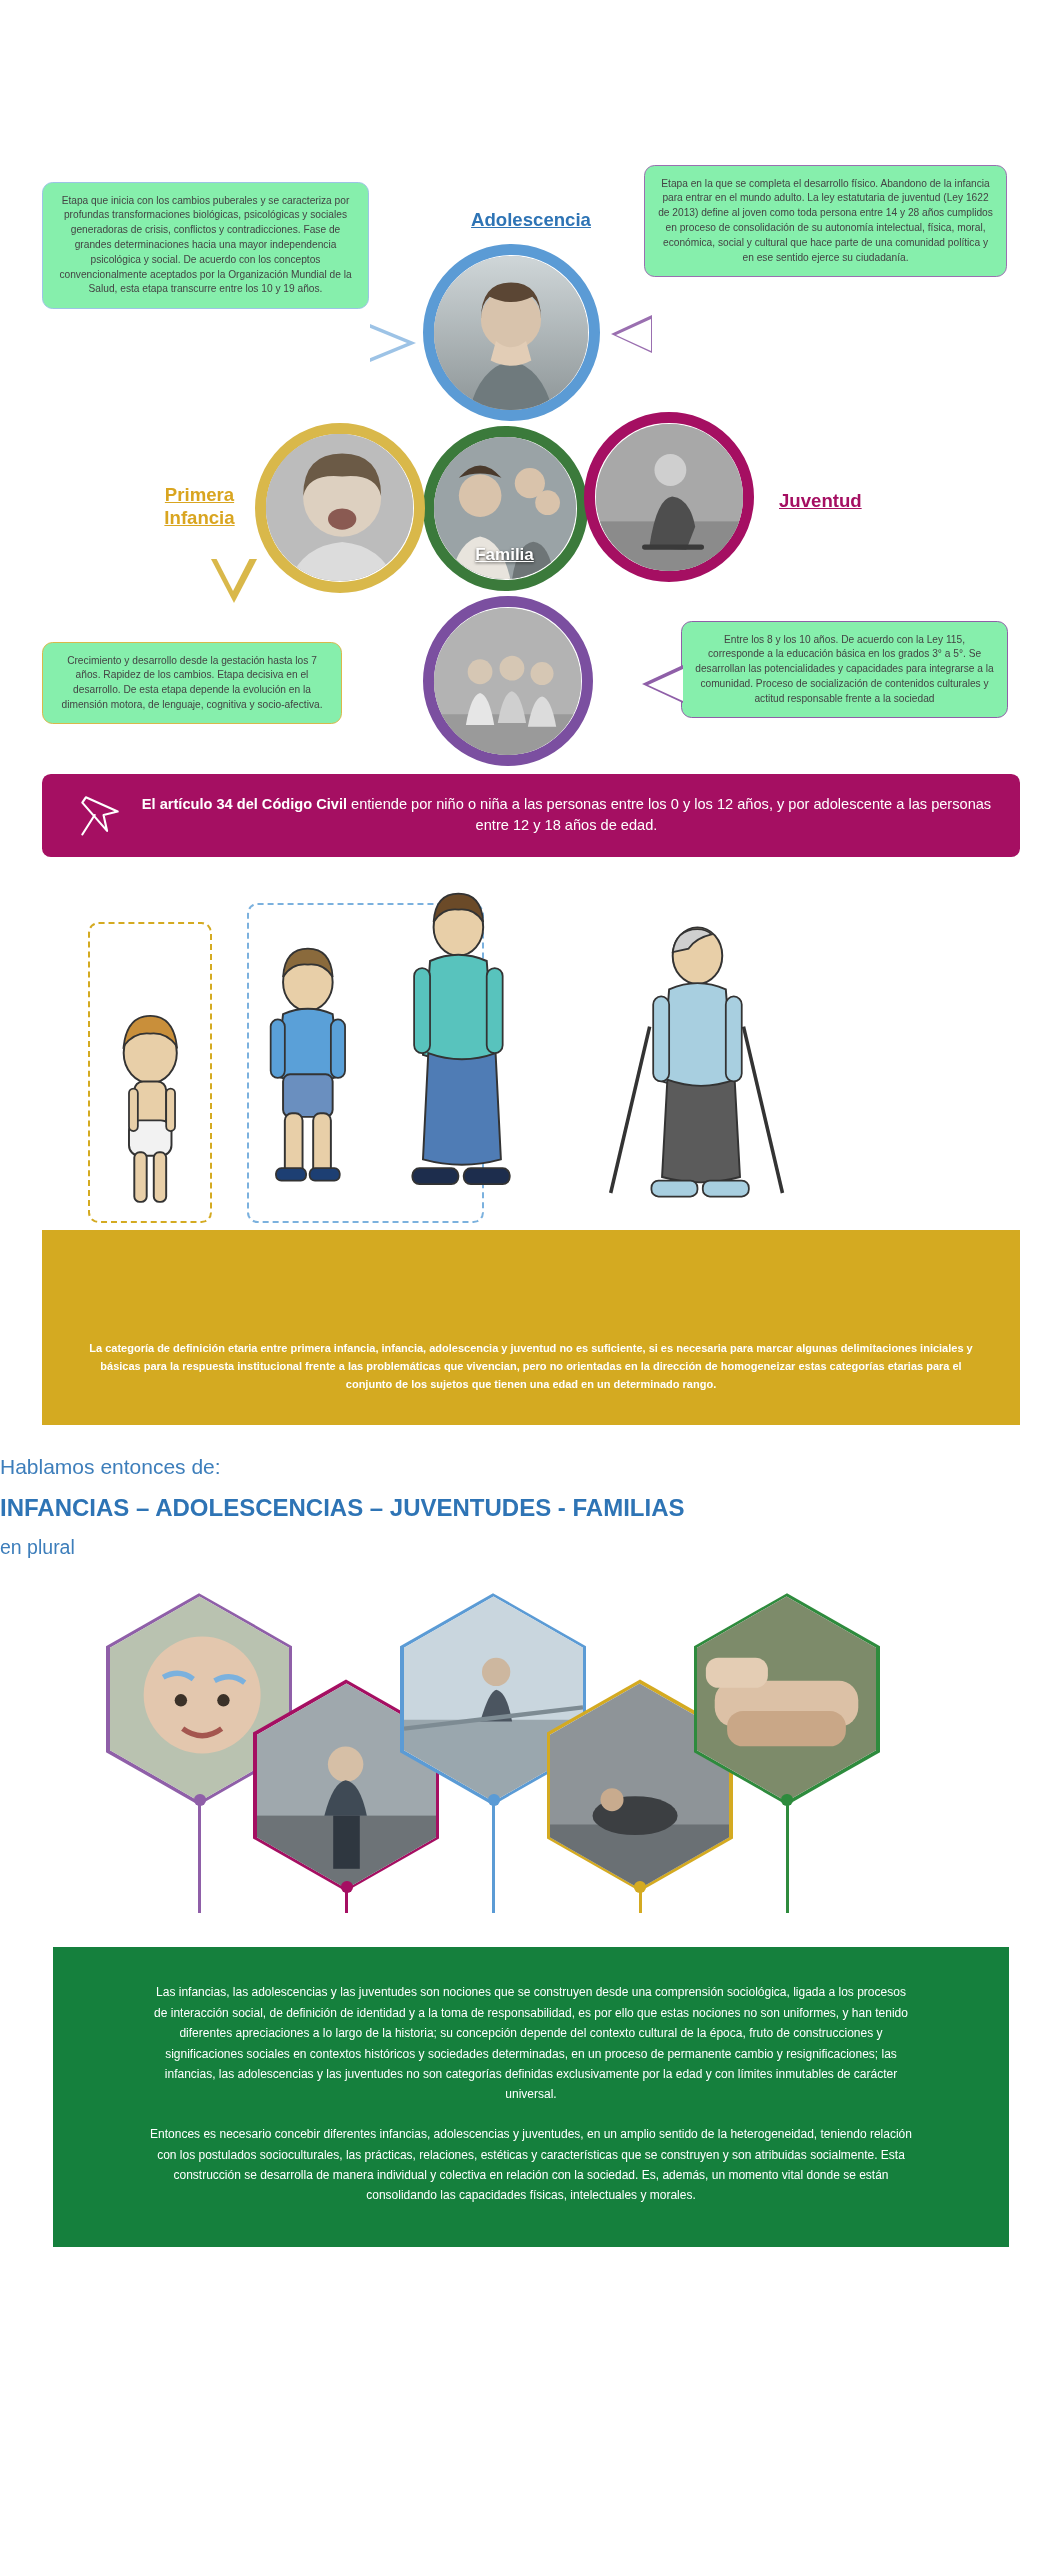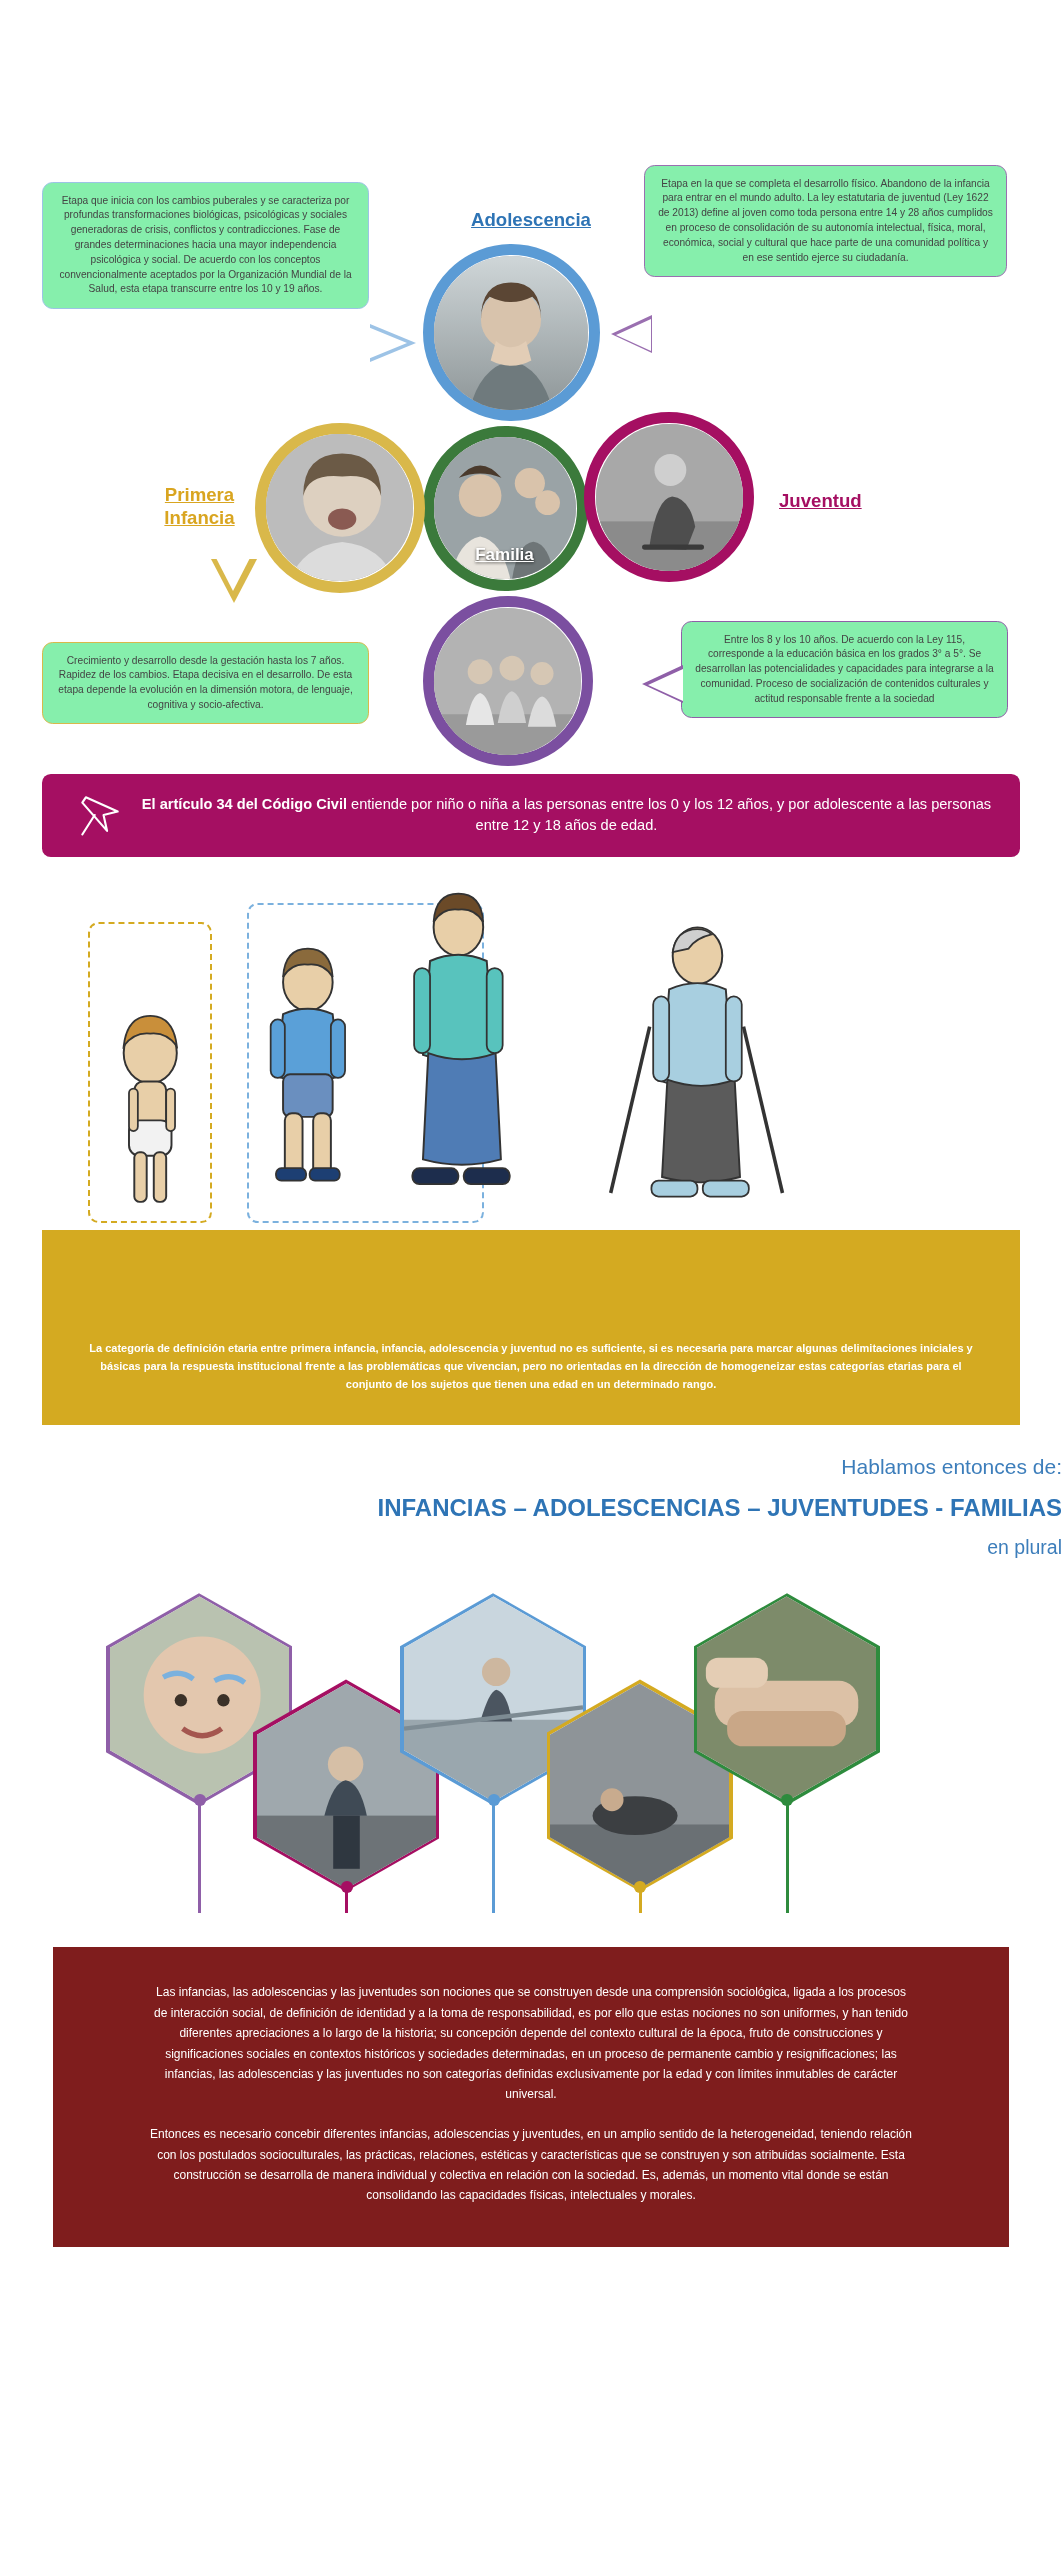--- a/index.html
+++ b/index.html
@@ -86,39 +86,39 @@
   
   .ages { position:relative; margin:19.5px 42px 0 42px; height:549px; background:#ffffff; }
   .ground { position:absolute; left:0; right:0; bottom:0; height:195px; background:#d4aa21; }
   .dash-box { position:absolute; border-radius:10.6px; }
   .ages-note {
     position:absolute; left:35px; right:35px; bottom:32px;
     color:#ffffff; font-size:11px; line-height:1.65; text-align:center; font-weight:bold;
   }
 
   
-  .plural { text-align:right; margin-top:30px; }
+  .plural { text-align:left; margin-top:30px; }
   .plural .l1 { color:#3d7ebb; font-size:21px; }
   .plural .l2 { color:#2e74b5; font-size:24px; font-weight:bold; line-height:1.35; margin-top:12.4px; }
   .plural .l3 { color:#3d7ebb; font-size:19.5px; margin-top:12.4px; }
 
   
   .hexrow { position:relative; width:1062px; height:372px; margin-top:16px; }
   .hex {
     position:absolute;
     clip-path:polygon(50% 0%, 100% 25%, 100% 75%, 50% 100%, 0% 75%, 0% 25%);
   }
   .hex-out { position:absolute; clip-path:polygon(50% 0%, 100% 25%, 100% 75%, 50% 100%, 0% 75%, 0% 25%); }
   .stem { position:absolute; width:2.7px; }
   .dot { position:absolute; width:11.5px; height:11.5px; border-radius:50%; }
 
   
   .purpleblock {
     margin:0 53px 0 53px;
-    background:#7f1d1d;
+    background:#15803d;
     color:#ffffff;
     padding:35px 97px 41px 97px;
     font-size:12px;
     line-height:1.7;
     text-align:center;
   }
   .purpleblock p { margin:0 0 19.5px 0; }
   .purpleblock p:last-child { margin-bottom:0; }
 
   
@@ -208,21 +208,21 @@
     <div class="lbl" style="left:423px; top:757px; width:170px; color:#7b4fa0;">Infancia</div>
 
     <div class="callout blue" style="left:42px; top:159px; width:327px;">Etapa que inicia con los cambios puberales y se caracteriza por profundas transformaciones biológicas, psicológicas y sociales generadoras de crisis, conflictos y contradicciones. Fase de grandes determinaciones hacia una mayor independencia psicológica y social. De acuerdo con los conceptos convencionalmente aceptados por la Organización Mundial de la Salud, esta etapa transcurre entre los 10 y 19 años.</div>
     <div class="tri" style="left:370px; top:301px; border-top:19.5px solid transparent; border-bottom:19.5px solid transparent; border-left:46px solid #9dc3e6;"></div>
     <div class="tri" style="left:368px; top:304px; border-top:16px solid transparent; border-bottom:16px solid transparent; border-left:39px solid #ffffff;"></div>
 
     <div class="callout purple" style="left:644px; top:142px; width:363px;">Etapa en la que se completa el desarrollo físico. Abandono de la infancia para entrar en el mundo adulto. La ley estatutaria de juventud (Ley 1622 de 2013) define al joven como toda persona entre 14 y 28 años cumplidos en proceso de consolidación de su autonomía intelectual, física, moral, económica, social y cultural que hace parte de una comunidad política y en ese sentido ejerce su ciudadanía.</div>
     <div class="tri" style="left:611px; top:292px; border-top:19.5px solid transparent; border-bottom:19.5px solid transparent; border-right:41px solid #9a6fb0;"></div>
     <div class="tri" style="left:616px; top:296px; border-top:16px solid transparent; border-bottom:16px solid transparent; border-right:35px solid #ffffff;"></div>
 
-    <div class="callout gold" style="left:42px; top:619px; width:327px;">Crecimiento y desarrollo desde la gestación hasta los 7 años. Rapidez de los cambios. Etapa decisiva en el desarrollo. De esta etapa depende la evolución en la dimensión motora, de lenguaje, cognitiva y socio-afectiva.</div>
+    <div class="callout gold" style="left:42px; top:619px; width:300px;">Crecimiento y desarrollo desde la gestación hasta los 7 años. Rapidez de los cambios. Etapa decisiva en el desarrollo. De esta etapa depende la evolución en la dimensión motora, de lenguaje, cognitiva y socio-afectiva.</div>
 
     <div class="tri" style="left:211px; top:536px; border-left:23px solid transparent; border-right:23px solid transparent; border-top:44px solid #d9b84a;"></div>
     <div class="tri" style="left:214px; top:531px; border-left:19.5px solid transparent; border-right:19.5px solid transparent; border-top:37px solid #ffffff;"></div>
 
     <div class="callout violet" style="left:681px; top:598px; width:327px;">Entre los 8 y los 10 años. De acuerdo con la Ley 115, corresponde a la educación básica en los grados 3° a 5°. Se desarrollan las potencialidades y capacidades para integrarse a la comunidad. Proceso de socialización de contenidos culturales y actitud responsable frente a la sociedad</div>
     <div class="tri" style="left:642px; top:642px; border-top:19.5px solid transparent; border-bottom:19.5px solid transparent; border-right:41px solid #8f5fa8;"></div>
     <div class="tri" style="left:648px; top:646px; border-top:16px solid transparent; border-bottom:16px solid transparent; border-right:35px solid #ffffff;"></div>
   </div>
 
   <div class="banner">

